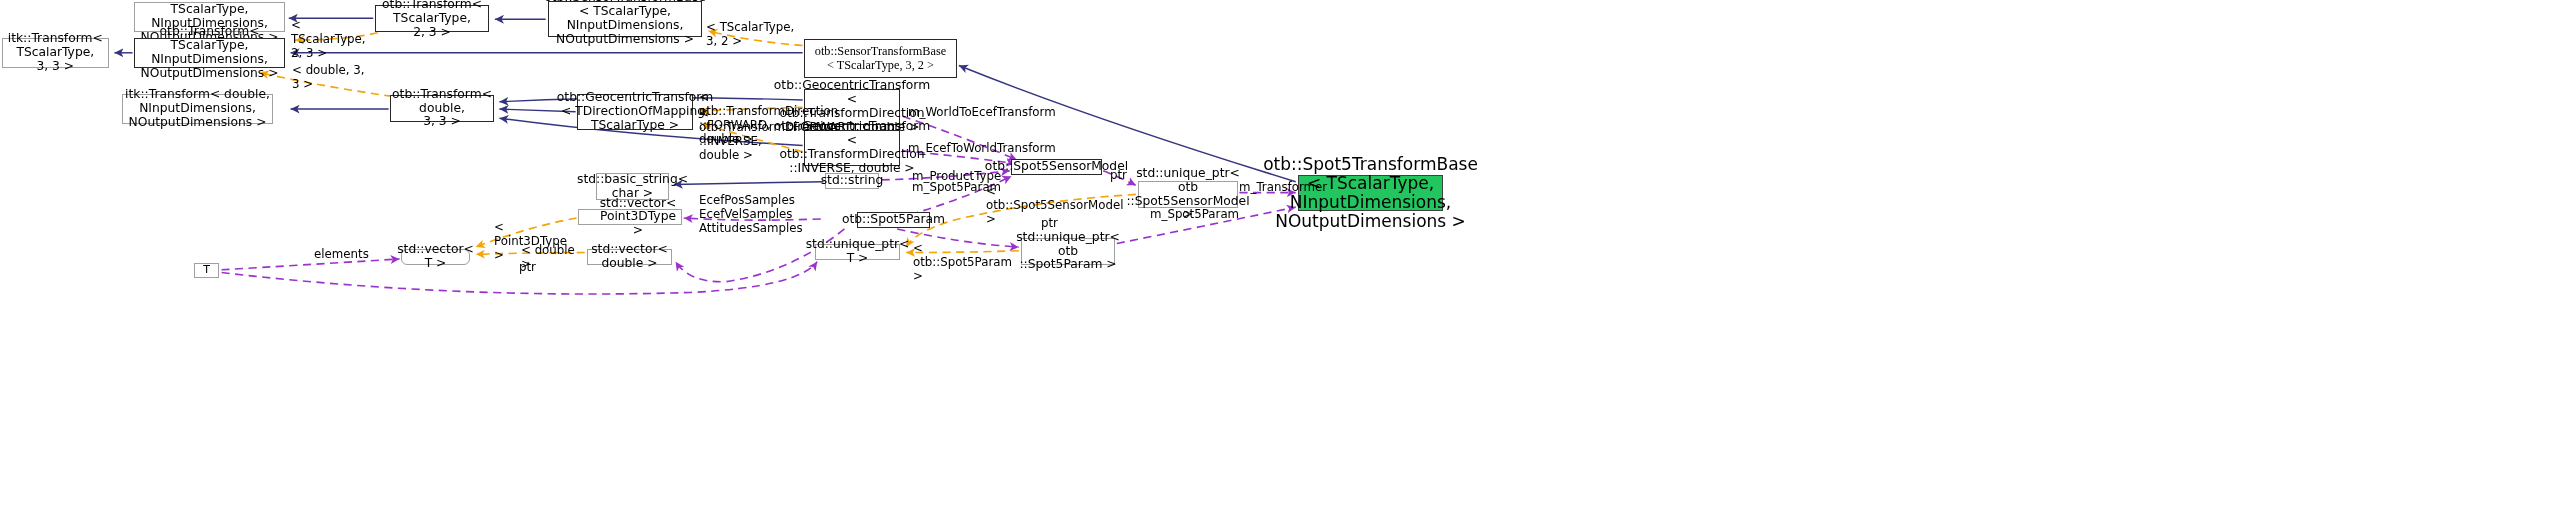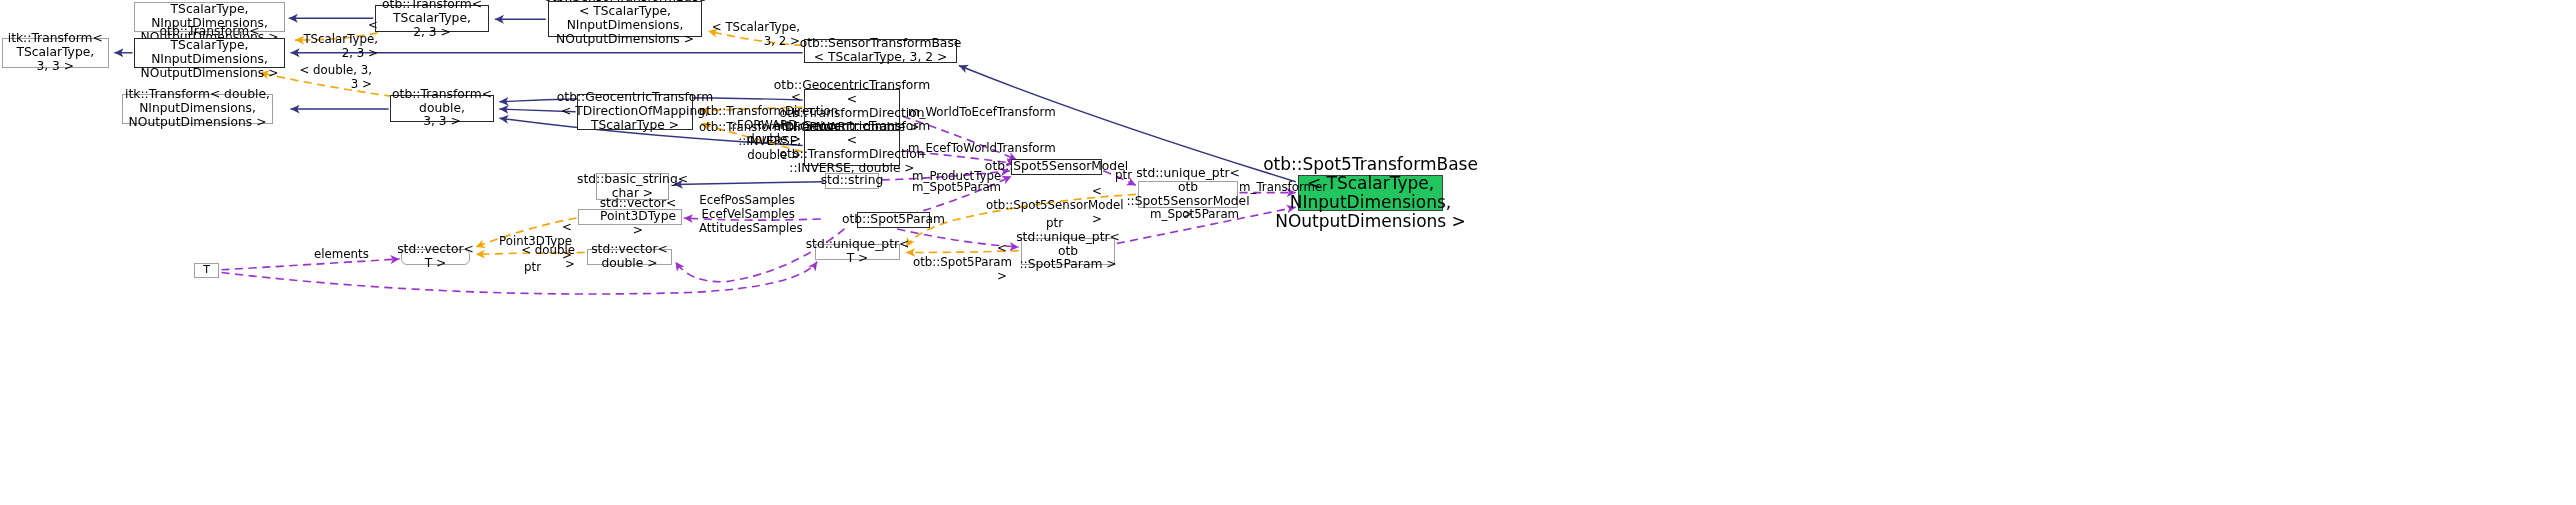--- a/index.html
+++ b/index.html
@@ -31,21 +31,21 @@
   
   .n-bold{border:1.5px solid #282828;font-size:12.3px;}
   
   .n-focus{border:1.5px solid #404040;background:#22c55e;font-size:17px;}
 
   .edge-label{
     position:absolute;
     font-size:11.8px;
     color:#000000;
     white-space:pre-line;
-    text-align:right;
+    text-align:left;
     line-height:1.18;
     background:transparent;
   }
   .el-left{text-align:left;}
 </style>
 </head>
 <body>
 
 <div id="canvas">
 
@@ -143,21 +143,21 @@
   <div class="node n-bold" style="left:134px;top:38px;width:151px;height:30px;">otb::Transform&lt; TScalarType,
 NInputDimensions, NOutputDimensions &gt;</div>
 
   <div class="node n-bold" style="left:375px;top:5.4px;width:114px;height:27px;">otb::Transform&lt; TScalarType,
 2, 3 &gt;</div>
 
   <div class="node n-bold" style="left:548px;top:0.9px;width:154px;height:36px;">otb::SensorTransformBase
 &lt; TScalarType, NInputDimensions,
 NOutputDimensions &gt;</div>
 
-  <div class="node n-bold" style="left:804px;top:39px;width:153px;height:24px;">otb::SensorTransformBase
+  <div class="node n-bold" style="left:804px;top:39px;width:153px;height:39px;font-family:Liberation Serif, serif;">otb::SensorTransformBase
 &lt; TScalarType, 3, 2 &gt;</div>
 
   <div class="node n-plain" style="left:122px;top:94px;width:151px;height:30px;">itk::Transform&lt; double,
 NInputDimensions, NOutputDimensions &gt;</div>
 
   <div class="node n-bold" style="left:390px;top:95px;width:104px;height:27px;">otb::Transform&lt; double,
 3, 3 &gt;</div>
 
   <div class="node n-bold" style="left:577px;top:94px;width:116px;height:36px;">otb::GeocentricTransform
 &lt; TDirectionOfMapping,

